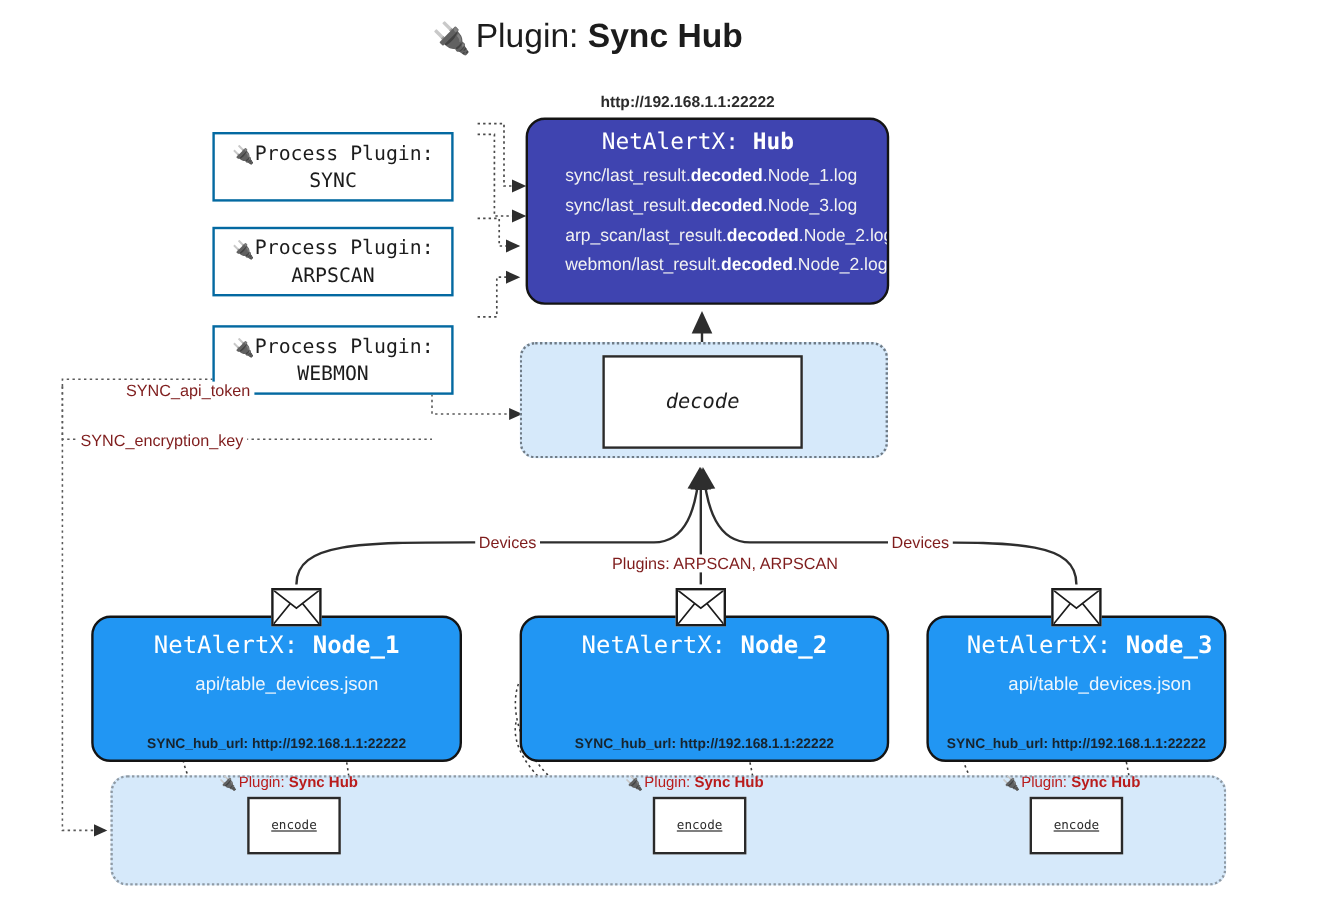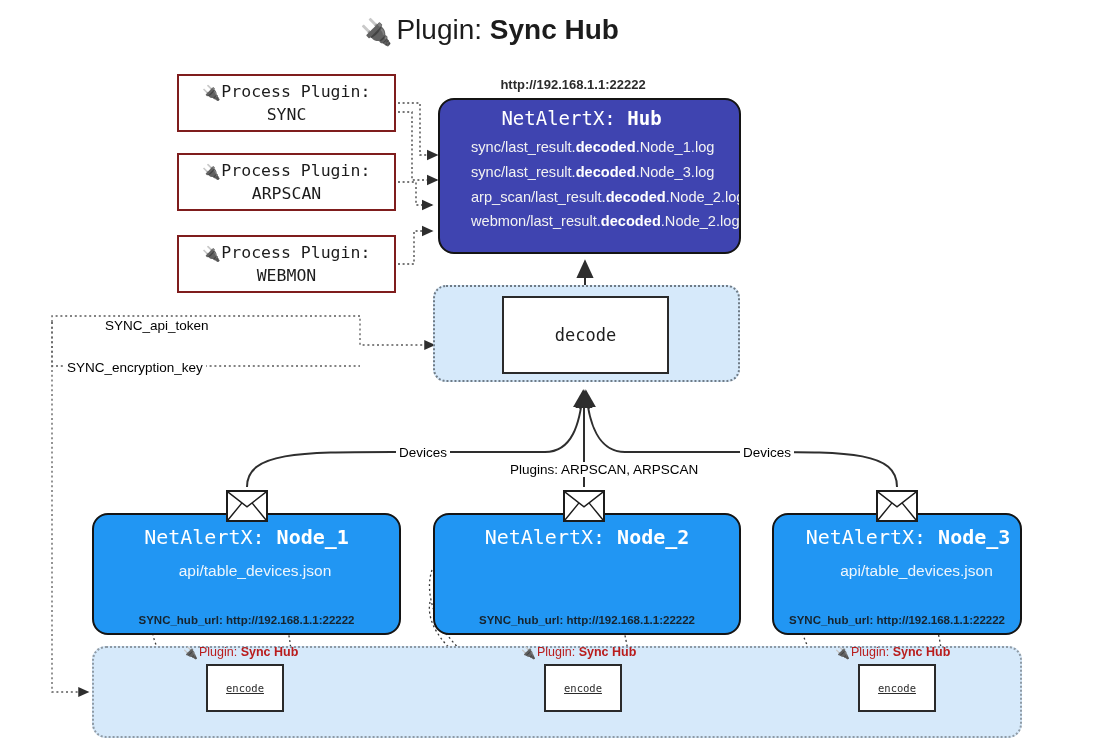--- a/index.html
+++ b/index.html
@@ -35,32 +35,33 @@
     text-align: center;
     font-size: 28px;
     color: #1c1c1c;
     z-index: 4;
   }
   #title .plug { font-size: 26px; margin-right: 4px; vertical-align: -2px; }
   #title .t-strong { font-weight: bold; }
 
   
   .proc-box {
-    width: 219px;
+    width: 201px;
     height: 58px;
-    border: 2px solid #7f1d1d;
+    border: 2px solid #0369a1;
     background: #ffffff;
     font-family: "DejaVu Sans Mono", "Liberation Mono", monospace;
     font-size: 16.5px;
     color: #1c1c1c;
     display: flex;
     flex-direction: column;
     align-items: center;
     justify-content: center;
     line-height: 1.28;
+    margin-top: 36px;
   }
   .proc-box .l1 { white-space: nowrap; }
   .proc-box .l1 .plug { font-family: "DejaVu Sans", sans-serif; font-size: 15px; vertical-align: -1px; }
   .proc-box .l2 { white-space: nowrap; }
   #proc-sync    { left: 177px; top: 74px; }
   #proc-arpscan { left: 177px; top: 153px; }
   #proc-webmon  { left: 177px; top: 235px; }
 
   
   #hub-url {
@@ -111,28 +112,29 @@
   }
   #decode-box {
     left: 502px; top: 296px;
     width: 167px; height: 78px;
     background: #ffffff;
     border: 2px solid #2a2a2a;
     display: flex; align-items: center; justify-content: center;
     font-family: "DejaVu Sans Mono", "Liberation Mono", monospace;
     font-size: 17px;
     color: #1d1d1d;
+    font-style: italic;
   }
 
   
   .edge-label {
     position: absolute;
     background: #ffffff;
     font-size: 13.5px;
-    color: #000000;
+    color: #7f1d1d;
     padding: 0 3px;
     white-space: nowrap;
     z-index: 3;
   }
   #lbl-api-token   { left: 102px; top: 318px; }
   #lbl-enc-key     { left: 64px;  top: 360px; }
   #lbl-devices-l   { left: 396px; top: 445px; }
   #lbl-devices-r   { left: 740px; top: 445px; }
   #lbl-plugins-mid { left: 507px; top: 462px; }
 
@@ -172,21 +174,21 @@
     white-space: nowrap;
   }
   .node-box .nb-foot {
     position: absolute;
     left: 0; right: 0; bottom: 7px;
     font-size: 11.5px;
     font-weight: bold;
     color: #17242e;
     white-space: nowrap;
   }
-  #node1 { left: 92px;  top: 513px; width: 309px; height: 122px; }
+  #node1 { left: 76px;  top: 513px; width: 309px; height: 122px; }
   #node2 { left: 433px; top: 513px; width: 308px; height: 122px; }
   #node3 { left: 772px; top: 513px; width: 250px; height: 122px; padding-left: 22px; }
 
   
   #encode-wrap {
     left: 92px; top: 646px;
     width: 930px; height: 92px;
     background: #d6e9fa;
     border: 2px dotted #8e9aa5;
     border-radius: 14px;

